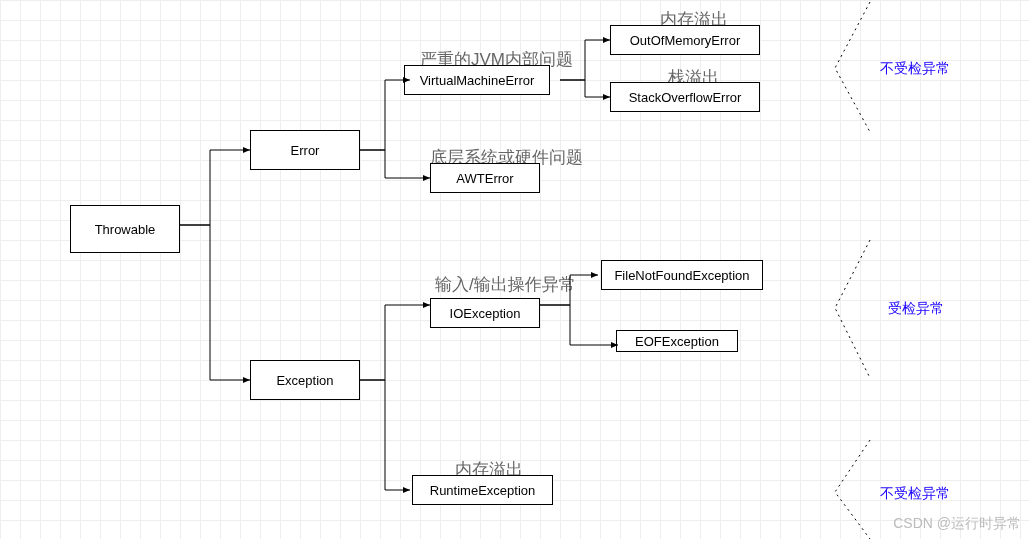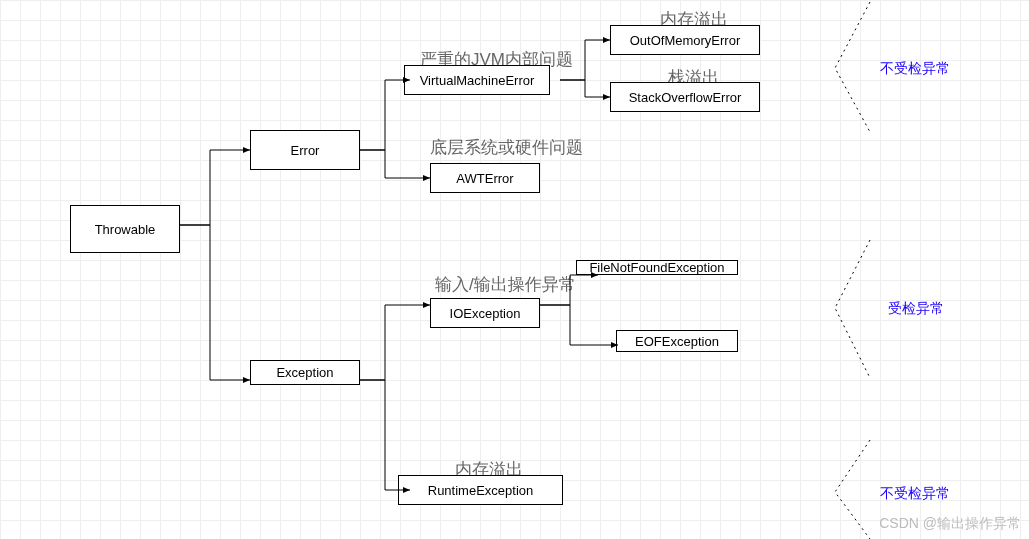--- a/index.html
+++ b/index.html
@@ -12,48 +12,48 @@
   svg .conn{stroke:#000;stroke-width:1;fill:none}
   svg .dots{stroke:#000;stroke-width:1;stroke-dasharray:2 4;fill:none}
 </style>
 </head>
 <body>
 
 <div class="grid"></div>
 
 <div class="box" style="left:70px;top:205px;width:110px;height:48px">Throwable</div>
 <div class="box" style="left:250px;top:130px;width:110px;height:40px">Error</div>
-<div class="box" style="left:250px;top:360px;width:110px;height:25px">Exception</div>
+<div class="box" style="left:250px;top:360px;width:110px;height:40px">Exception</div>
 
 <div class="caption" style="left:420px;top:48px">严重的JVM内部问题</div>
 <div class="box" style="left:404px;top:65px;width:146px;height:30px">VirtualMachineError</div>
 
-<div class="caption" style="left:430px;top:136px">底层系统或硬件问题</div>
+<div class="caption" style="left:430px;top:146px">底层系统或硬件问题</div>
 <div class="box" style="left:430px;top:163px;width:110px;height:30px">AWTError</div>
 
 <div class="caption" style="left:660px;top:8px">内存溢出</div>
 <div class="box" style="left:610px;top:25px;width:150px;height:30px">OutOfMemoryError</div>
 
 <div class="caption" style="left:668px;top:66px">栈溢出</div>
 <div class="box" style="left:610px;top:82px;width:150px;height:30px">StackOverflowError</div>
 
 <div class="caption" style="left:435px;top:273px">输入/输出操作异常</div>
 <div class="box" style="left:430px;top:298px;width:110px;height:30px">IOException</div>
 
-<div class="box" style="left:576px;top:260px;width:162px;height:15px">FileNotFoundException</div>
+<div class="box" style="left:601px;top:260px;width:162px;height:30px">FileNotFoundException</div>
 <div class="box" style="left:616px;top:330px;width:122px;height:22px">EOFException</div>
 
 <div class="caption" style="left:455px;top:458px">内存溢出</div>
-<div class="box" style="left:398px;top:475px;width:165px;height:30px">RuntimeException</div>
+<div class="box" style="left:412px;top:475px;width:141px;height:30px">RuntimeException</div>
 
 <div class="note" style="left:880px;top:60px">不受检异常</div>
 <div class="note" style="left:888px;top:300px">受检异常</div>
 <div class="note" style="left:880px;top:485px">不受检异常</div>
 
-<div class="watermark">CSDN @输出操作异常</div>
+<div class="watermark">CSDN @运行时异常</div>
 
 <svg>
   <defs>
     <marker id="ah" markerWidth="8" markerHeight="8" refX="7" refY="3" orient="auto">
       <path d="M0,0 L7,3 L0,6 Z" fill="#000"></path>
     </marker>
   </defs>
 
   <path class="conn" d="M180 225 H210 V150 H250" marker-end="url(#ah)"></path>
   <path class="conn" d="M180 225 H210 V380 H250" marker-end="url(#ah)"></path>

